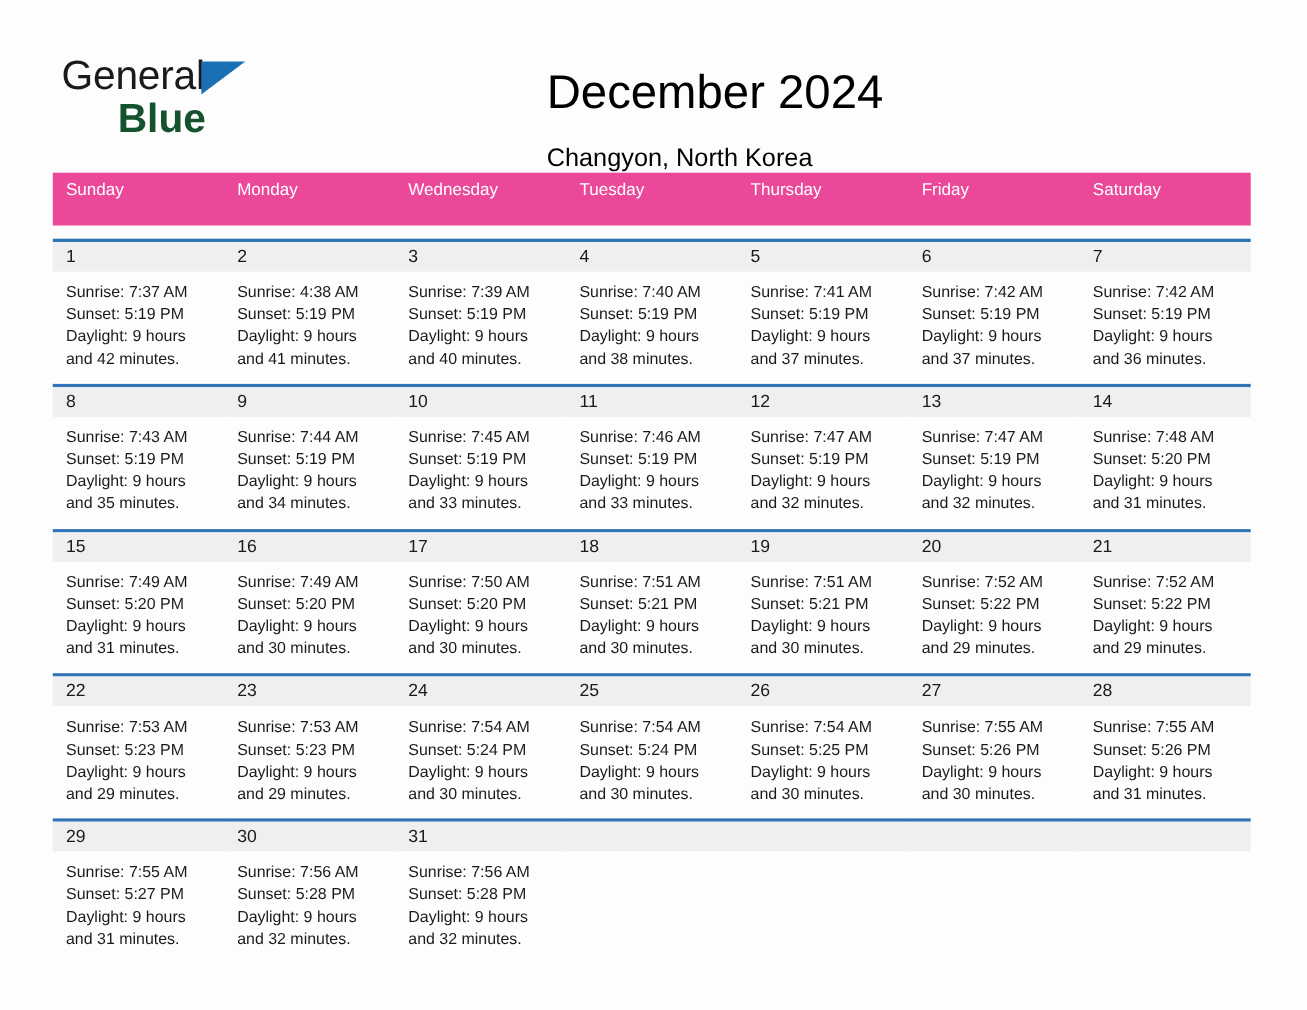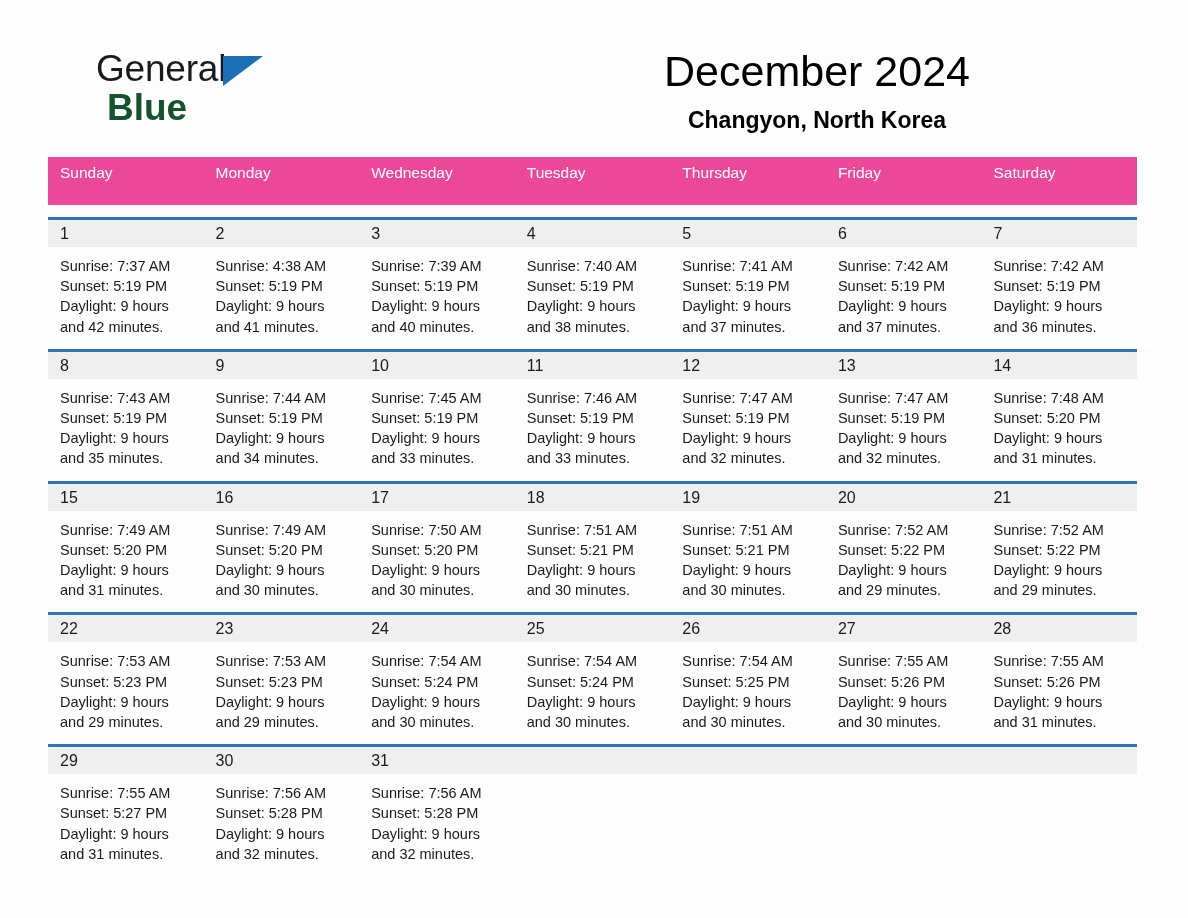--- a/index.html
+++ b/index.html
@@ -36,21 +36,20 @@
     left: 8px;
     top: 2px;
     width: 230px;
     height: 96px;
   }
   .brand-row1 {
     position: relative;
     height: 46px;
     line-height: 46px;
     white-space: nowrap;
-    margin-left: 40px;
   }
   .brand-general {
     font-size: 37px;
     color: #1a1a1a;
     letter-spacing: -0.2px;
     font-weight: 400;
   }
   .brand-triangle {
     display: inline-block;
     width: 0;
@@ -67,37 +66,37 @@
     padding-left: 51px;
     font-size: 37px;
     color: #14532d;
     line-height: 44px;
     font-weight: 700;
   }
 
   .title-block {
     position: absolute;
     right: 0;
-    top: 0;
-    text-align: center;
+    top: 13px;
+    text-align: left;
     width: 640px;
   }
   .cal-title {
     font-size: 43px;
     color: #000000;
     font-weight: 400;
     line-height: 54px;
     white-space: nowrap;
   }
   .cal-subtitle {
     font-size: 23px;
     color: #000000;
-    font-weight: 700;
+    font-weight: 400;
     line-height: 32px;
-    margin-top: 6px;
+    margin-top: 16px;
     white-space: nowrap;
   }
 
   
   .calendar {
     position: absolute;
     left: 48px;
     top: 157px;
     width: 1089px;
   }

